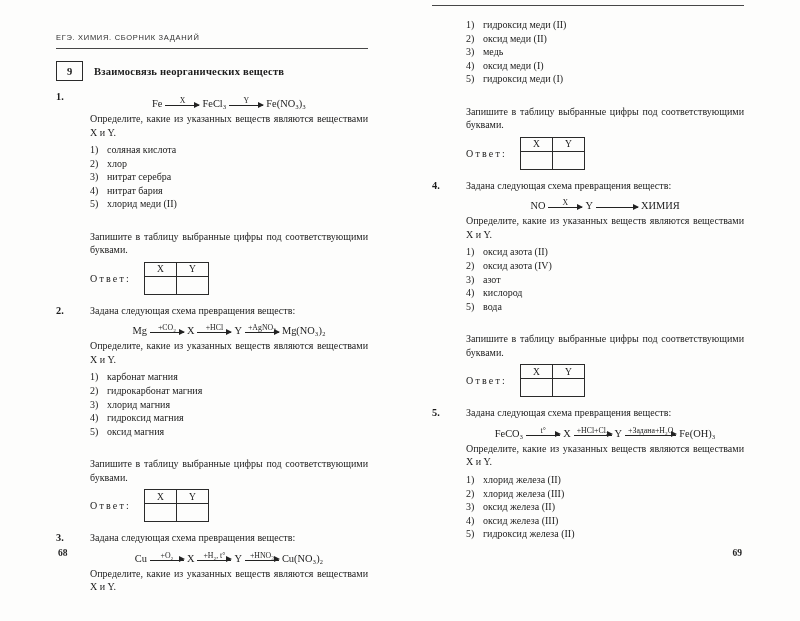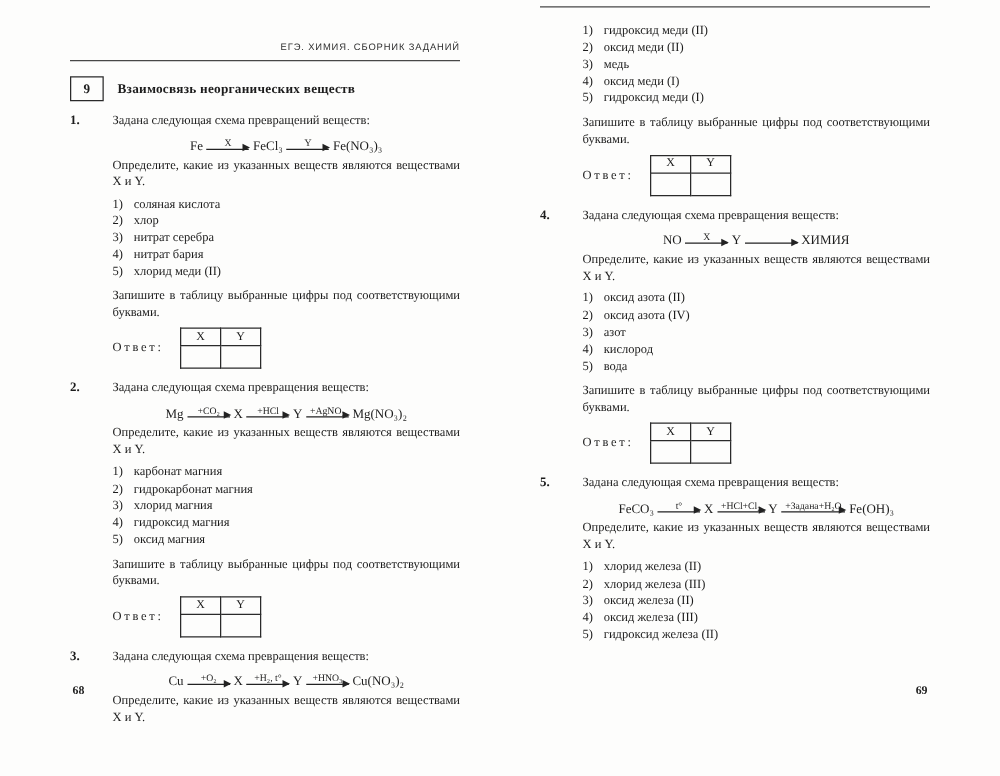--- a/index.html
+++ b/index.html
@@ -4,21 +4,21 @@
 <style>
   html,body { margin:0; padding:0; }
   body { width:800px; height:621px; background:#fdfdfc; overflow:hidden; }
   .spread { position:relative; width:800px; height:621px; background:#fdfdfc;
             font-family:"Liberation Serif","DejaVu Serif",serif; color:#1c1c1c; }
   .page { position:absolute; top:0; width:312px; height:621px; }
   .page-left  { left:56px; }
   .page-right { left:432px; }
 
   .runhead { margin-top:33px; font-family:"Liberation Sans","DejaVu Sans",sans-serif;
-             font-size:7.5px; letter-spacing:0.7px; color:#2e2e2e; line-height:10px;text-align:right; }
+             font-size:7.5px; letter-spacing:0.7px; color:#2e2e2e; line-height:10px; }
   .page-right .runhead { text-align:right; }
   .rule { height:1px; background:#474747; margin-top:5px; }
 
   .sec { display:flex; align-items:center; gap:11px; margin-top:12px; }
   .sec-box { width:25px; height:18px; border:1.3px solid #2a2a2a; flex:none;
              display:flex; align-items:center; justify-content:center;
              font-weight:bold; font-size:10.5px; }
   .sec-title { font-weight:bold; font-size:10.6px; letter-spacing:0.2px; white-space:nowrap; }
 
   .task { display:flex; margin-top:9px; }
@@ -34,21 +34,21 @@
   .rxn  { display:flex; flex-direction:column; align-items:center; margin:0 3px 4px; }
   .albl { font-size:7.8px; line-height:9px; min-height:9px; padding:0 3px; white-space:nowrap; }
   .aline { position:relative; height:1px; background:#222; align-self:stretch; min-width:34px; }
   .aline::after { content:""; position:absolute; right:-1px; top:-3.5px; width:0; height:0;
                   border-left:6px solid #222; border-top:3.5px solid transparent;
                   border-bottom:3.5px solid transparent; }
 
   .opts { margin-top:4px; }
   .opt  { display:flex; font-size:10px; line-height:13.6px; }
   .opt-n { flex:none; width:17px; }
-  .instr { margin-top:6px; }
+  .instr { margin-top:19px; }
 
   .answer { margin-top:5px; display:flex; align-items:center; }
   .ans-label { font-size:10px; letter-spacing:2.2px; width:50px; flex:none; }
   table.ans { border-collapse:collapse; margin-left:4px; }
   .ans th, .ans td { border:1px solid #2a2a2a; width:31px; padding:0;
                      text-align:center; font-weight:normal; }
   .ans th { height:13px; font-size:9.5px; }
   .ans td { height:17px; }
 
   .pgnum { position:absolute; top:548px; font-size:9.5px; color:#222;font-weight:bold; }
@@ -65,21 +65,20 @@
     <div class="rule"></div>
 
     <div class="sec">
       <div class="sec-box">9</div>
       <div class="sec-title">Взаимосвязь неорганических веществ</div>
     </div>
 
     <div class="task">
       <div class="tnum">1.</div>
       <div class="tbody">
-        <div class="line">Задана следующая схема превращений веществ:</div>
         <div class="scheme">
           <span class="sp">Fe</span>
           <span class="rxn">
               <span class="albl">X</span>
               <span class="aline"></span>
             </span>
           <span class="sp">FeCl₃</span>
           <span class="rxn">
               <span class="albl">Y</span>
               <span class="aline"></span>

